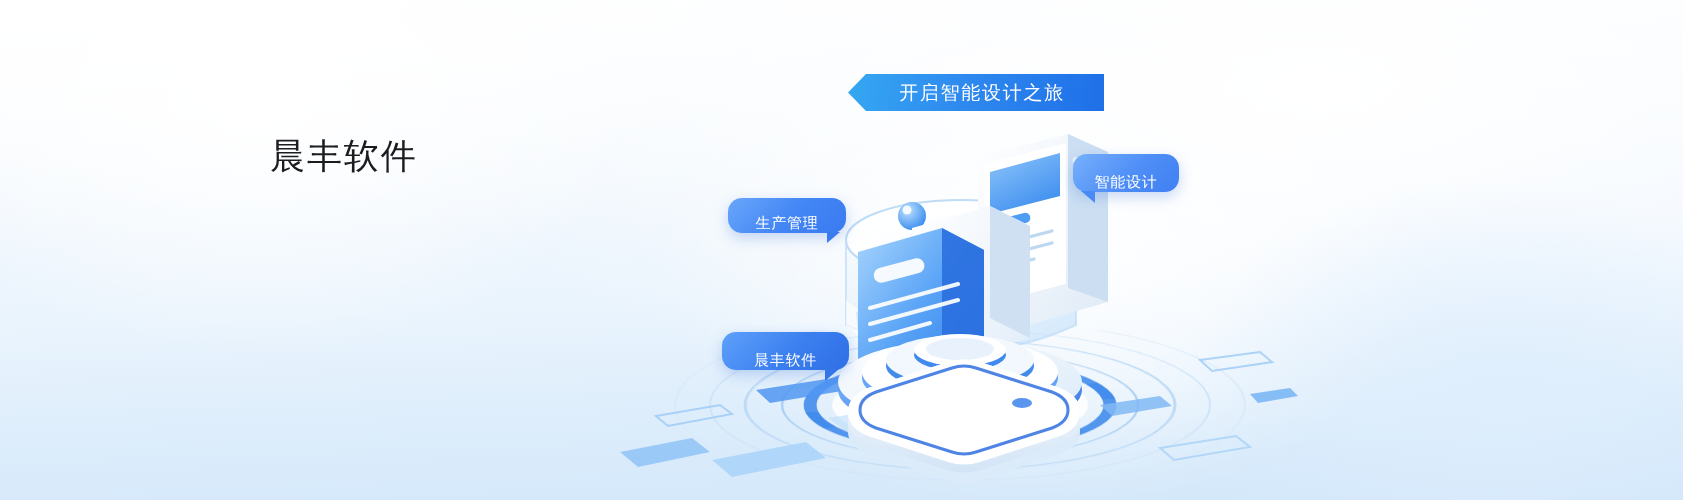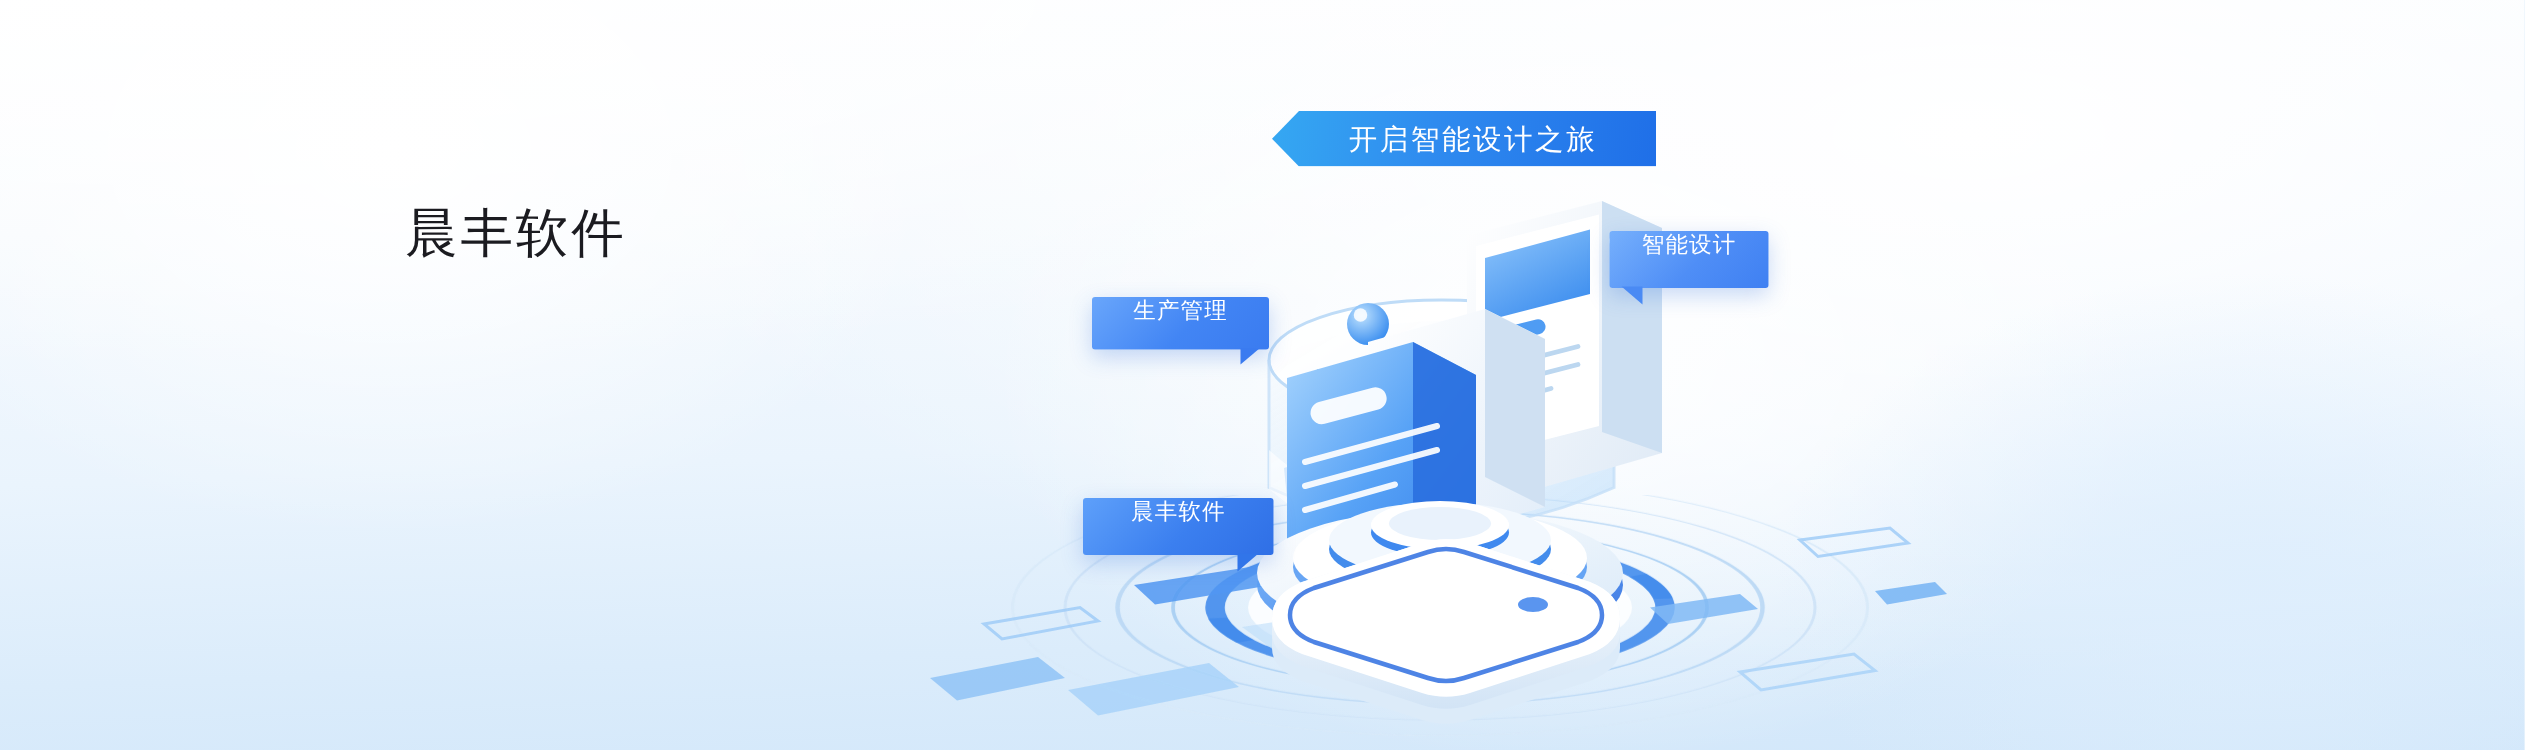--- a/index.html
+++ b/index.html
@@ -54,23 +54,23 @@
     font-weight:400; padding-left:12px; white-space:nowrap;
   }
 
   
   .illus { position:absolute; left:560px; top:60px; width:800px; height:440px; }
   .illus svg { display:block; width:100%; height:100%; }
 
   
   .pill {
     position:absolute;
-    display:flex; align-items:flex-start; justify-content:center;
+    display:flex; align-items:flex-end; justify-content:center;
     color:#fff; font-size:15px; letter-spacing:.05em;
-    border-radius:2px;
+    border-radius:14px;
     box-shadow:0 5px 14px rgba(45,110,215,.26);
     white-space:nowrap;
   }
   .pill::after {
     content:""; position:absolute; width:0; height:0;
   }
   
   .pill-prod {
     left:728px; top:198px; width:118px; height:35px;
     background:linear-gradient(135deg,#69a6fb 0%, #4285f4 55%, #3a7bf0 100%);

